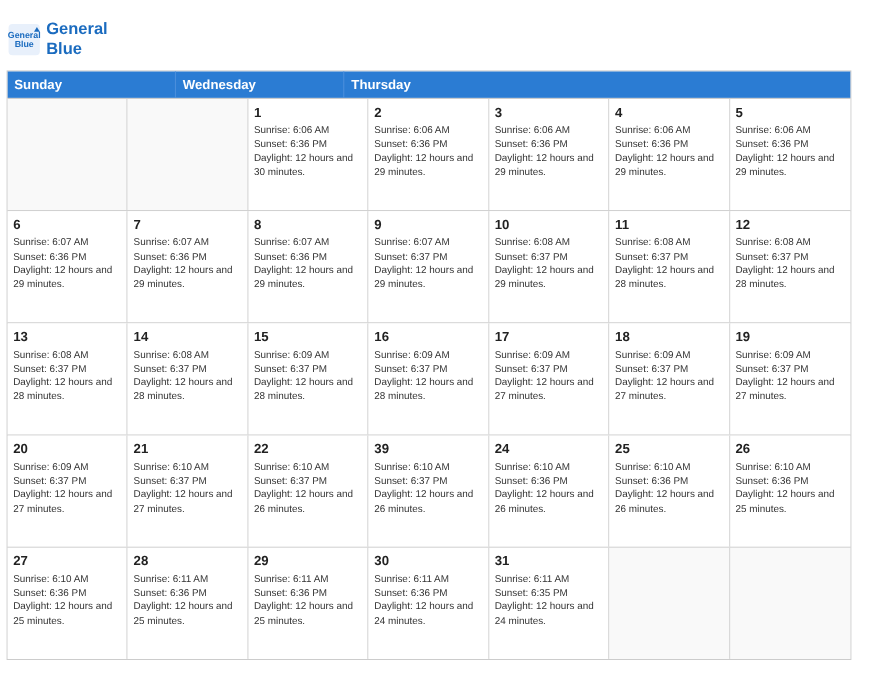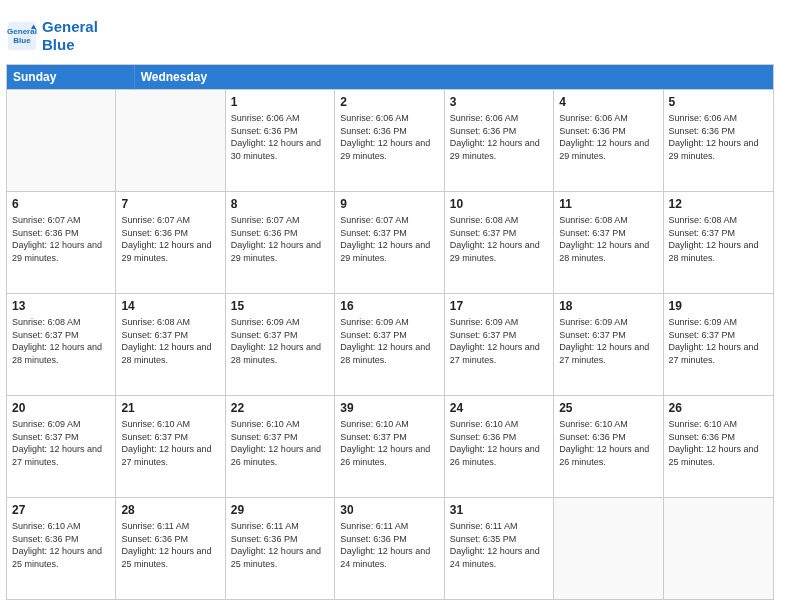--- a/index.html
+++ b/index.html
@@ -55,21 +55,21 @@
       color: #555;
     }
     .calendar {
       flex: 1;
       display: flex;
       flex-direction: column;
       border: 1px solid #ccc;
     }
     .cal-header-row {
       display: grid;
-      grid-template-columns: repeat(6, 1fr);
+      grid-template-columns: repeat(5, 1fr);
       background-color: #2b7cd3;
     }
     .cal-header-cell {
       color: #fff;
       font-size: 12px;
       font-weight: bold;
       padding: 5px 6px;
       text-align: left;
       border-right: 1px solid #4a8edb;
     }
@@ -130,20 +130,21 @@
     <div class="title-block">
       <div class="month-title"></div>
       <div class="location"></div>
     </div>
   </div>
 
   <div class="calendar">
     <div class="cal-header-row">
     <div class="cal-header-cell">Sunday</div>
         <div class="cal-header-cell">Wednesday</div>
+        <div class="cal-header-cell">Thursday</div>
       </div>
     <div class="cal-body">
     <div class="cal-week">
           <div class="cal-cell empty"></div>
           <div class="cal-cell empty"></div>
           <div class="cal-cell">
             <div class="day-number">1</div>
             <div class="cell-detail" style="white-space: pre-line;">Sunrise: 6:06 AM
 Sunset: 6:36 PM
 Daylight: 12 hours and 30 minutes.</div>

